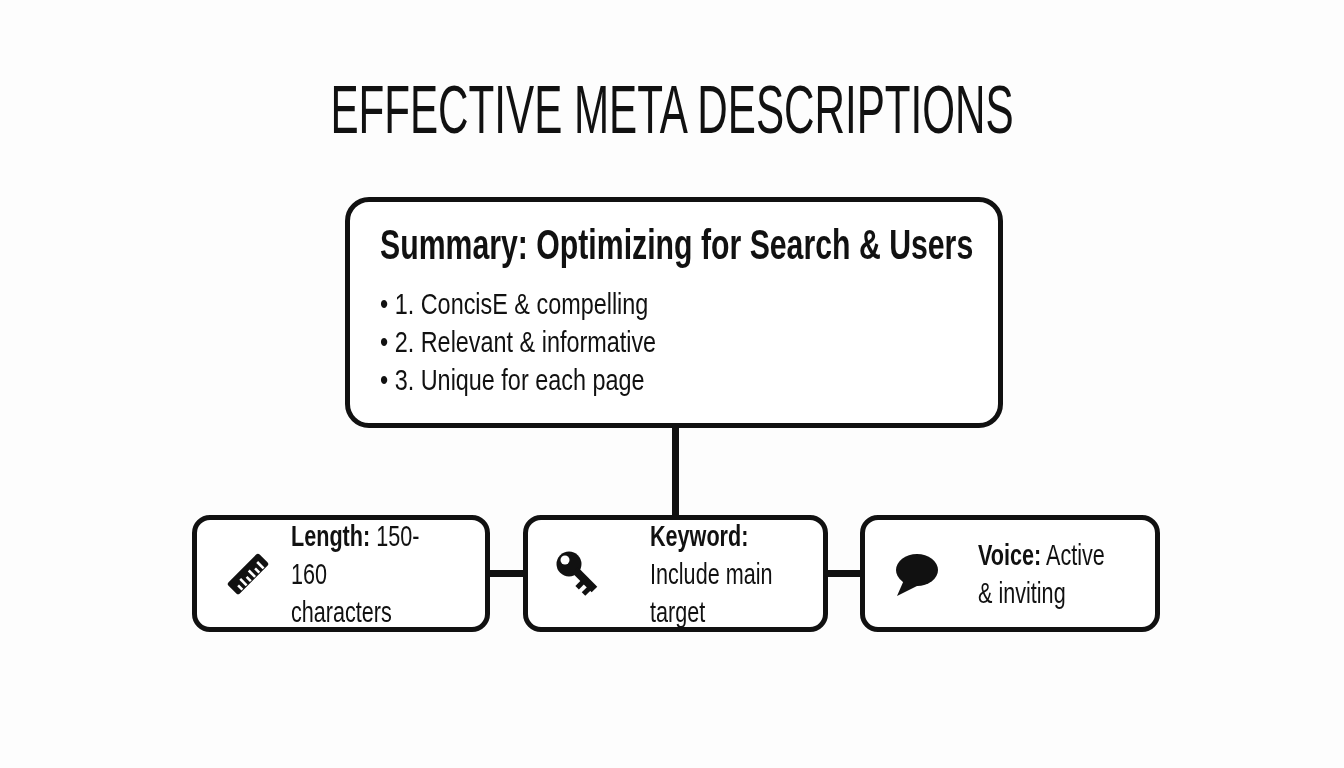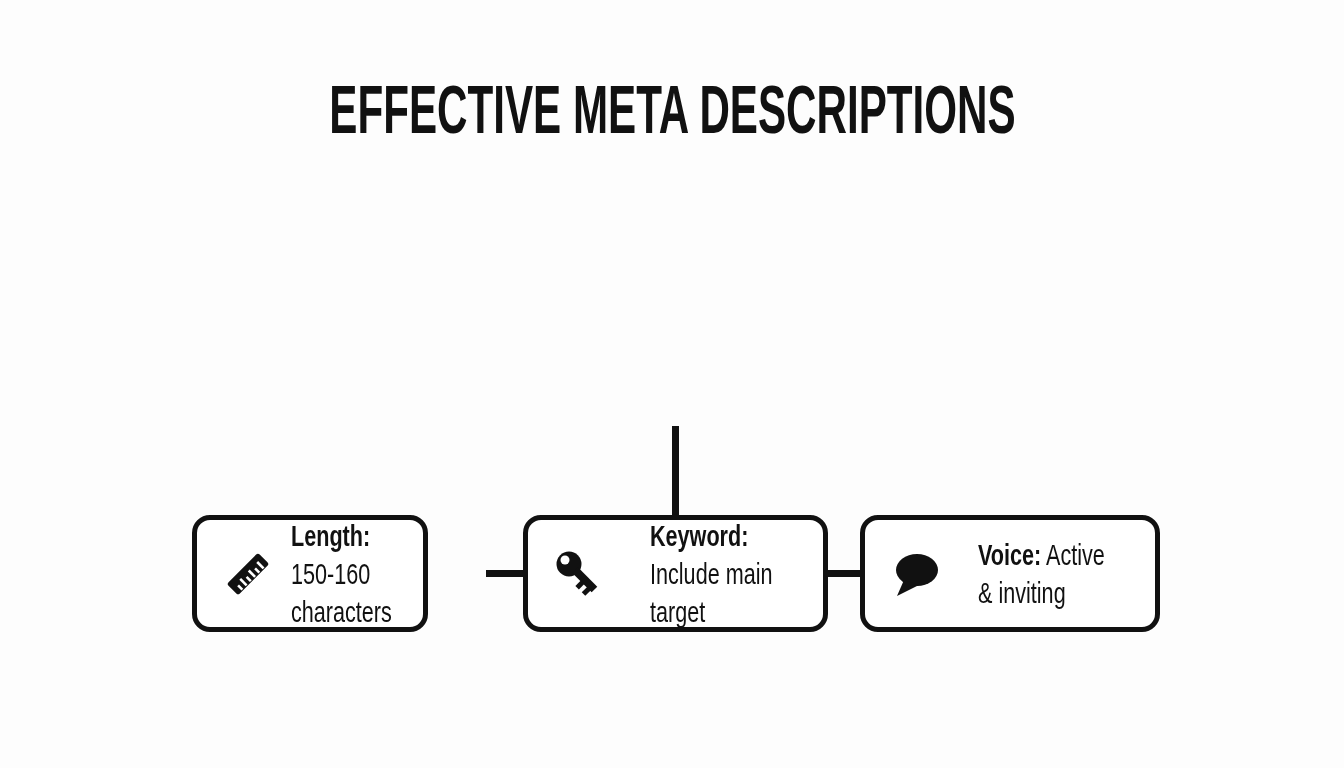--- a/index.html
+++ b/index.html
@@ -9,21 +9,21 @@
     font-family: "Liberation Sans", sans-serif;
     color: #111;
     overflow: hidden;
   }
   .canvas { position: relative; width: 1344px; height: 768px; }
 
   
   .title {
     position: absolute; top: 75px; left: 0; right: 0;
     text-align: center;
-    font-size: 68px; font-weight: 700; line-height: 68px;
+    font-size: 68px; font-weight: 400; line-height: 68px;
   }
   .title .condense {
     display: inline-block;
     transform: scaleX(0.62);
     transform-origin: 50% 50%;
     white-space: nowrap;
   }
 
   
   .summary-box {
@@ -65,21 +65,21 @@
   
   .branch-box {
     position: absolute; top: 515px; height: 117px;
     box-sizing: border-box;
     background: #fff;
     border: 5px solid #111;
     border-radius: 18px;
     display: flex; align-items: center;
     padding-left: 24px;
   }
-  .branch-box.b1 { left: 192px; width: 236px; }
+  .branch-box.b1 { left: 192px; width: 298px; }
   .branch-box.b2 { left: 523px; width: 305px; gap: 28px; }
   .branch-box.b3 { left: 860px; width: 300px; gap: 19px; }
 
   .branch-icon { flex: 0 0 54px; width: 54px; height: 54px; margin-right: 16px; }
   .branch-icon svg { display: block; width: 54px; height: 54px; }
 
   .branch-text {
     font-size: 30px; line-height: 38px;
     transform: scaleX(0.72);
     transform-origin: 0 50%;
@@ -92,20 +92,30 @@
 </style>
 </head>
 <body>
 
 <div class="canvas">
 
   <div class="title">
     <span class="condense">EFFECTIVE META DESCRIPTIONS</span>
   </div>
 
+  <div class="summary-box">
+    <h2 class="summary-heading">
+      <span class="condense">Summary: Optimizing for Search &amp; Users</span>
+    </h2>
+    <ul class="summary-list">
+      <li>1. ConcisE &amp; compelling</li>
+      <li>2. Relevant &amp; informative</li>
+      <li>3. Unique for each page</li>
+    </ul>
+  </div>
 
   <div class="connector vertical"></div>
   <div class="connector h1"></div>
   <div class="connector h2"></div>
 
   <div class="branch-box b1">
     <span class="branch-icon">
       <svg viewBox="0 0 54 54" aria-hidden="true">
         <g transform="rotate(-45 27 27)">
           <rect x="5" y="19" width="44" height="16" rx="2.5" fill="#111"></rect>

